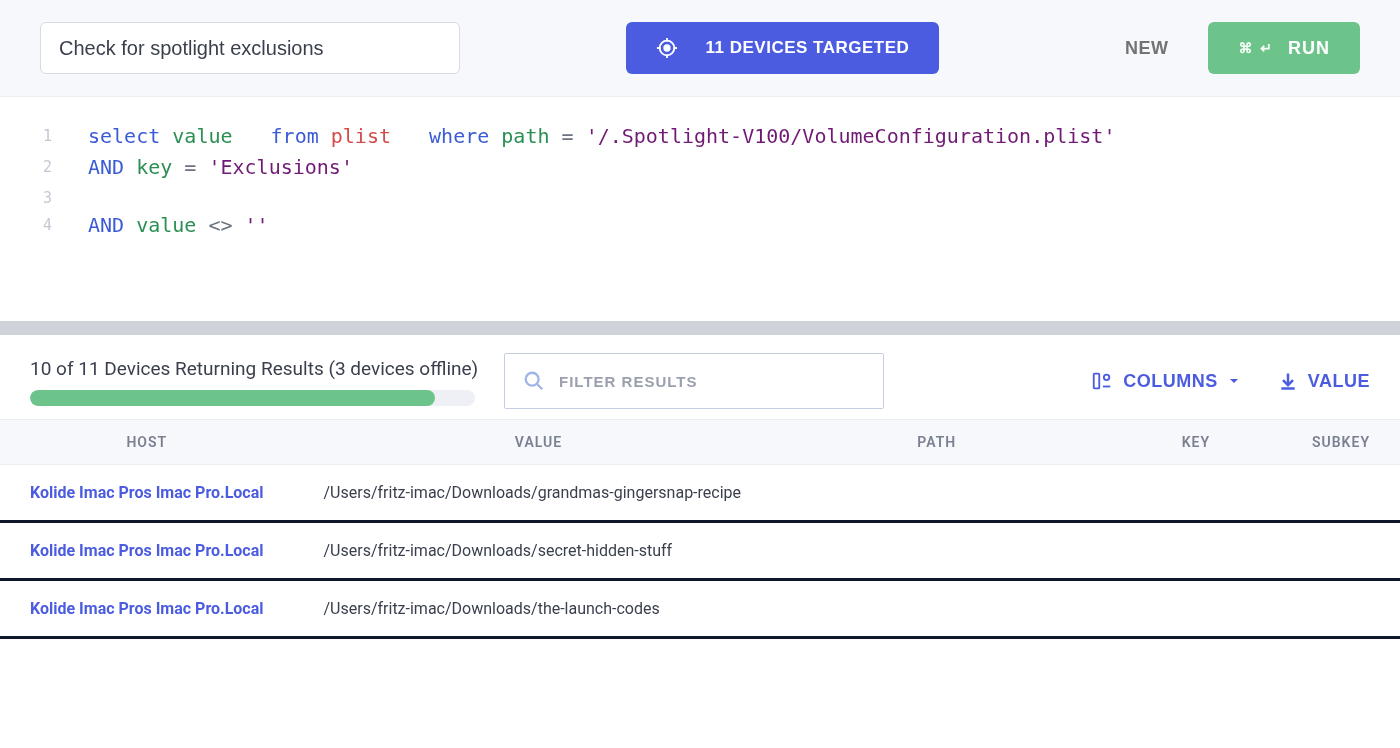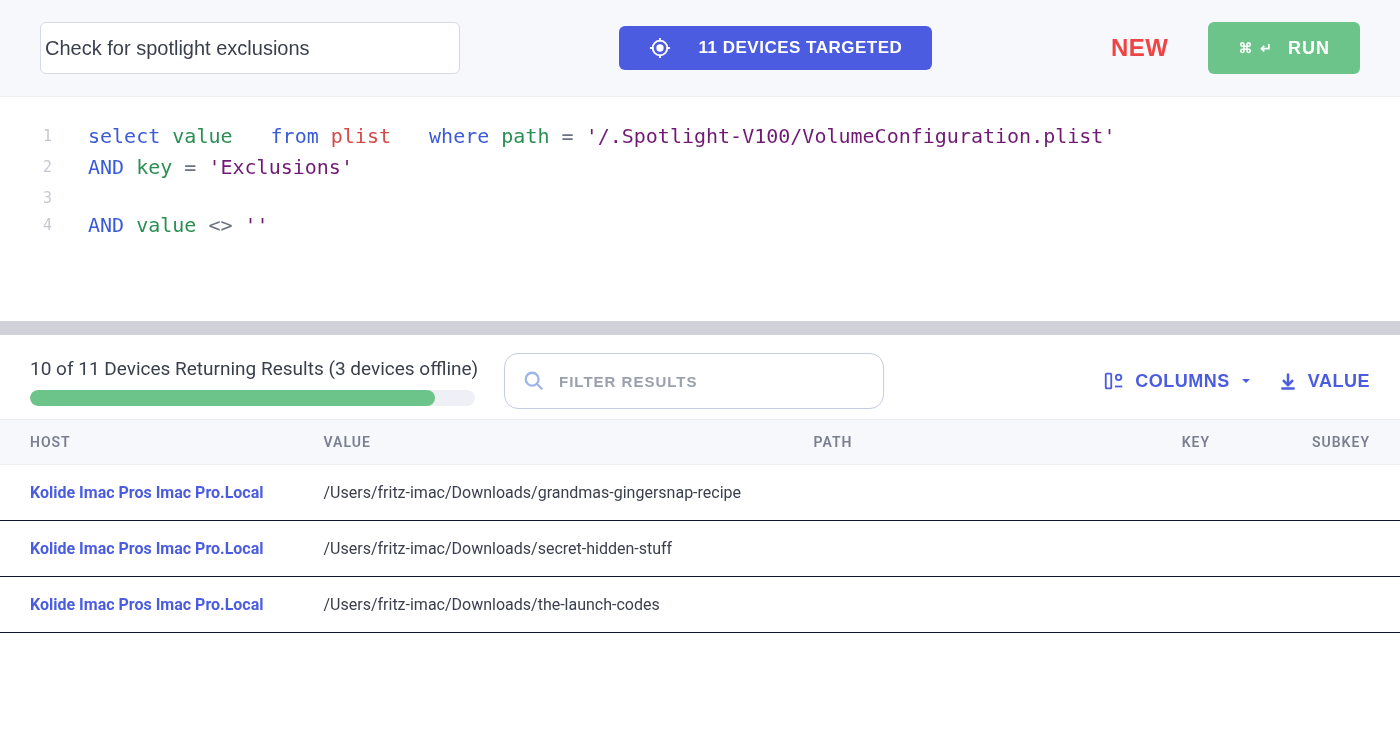--- a/index.html
+++ b/index.html
@@ -20,45 +20,45 @@
     border-bottom: 1px solid #eceef4;
   }
   .query-name-input {
     flex: 0 0 420px;
     height: 52px;
     border: 1px solid #d6dbe6;
     border-radius: 6px;
     background: #fff;
     font-size: 20px;
     color: #3a3f4d;
-    padding: 0 4px;
+    padding: 0 18px;
     outline: none;
   }
   .spacer { flex: 1; }
   .targeted-btn {
-    height: 44px;
+    height: 52px;
     background: #4b5ce0;
     color: #fff;
     border: none;
     border-radius: 6px;
     padding: 0 30px;
     display: flex;
     align-items: center;
     gap: 28px;
     font-weight: 700;
     font-size: 17px;
     letter-spacing: 0.5px;
     cursor: pointer;
   }
   .new-btn {
     background: transparent;
     border: none;
-    color: #ef4444;
-    font-weight: 700;
-    font-size: 24px;
+    color: #737373;
+    font-weight: 700;
+    font-size: 18px;
     letter-spacing: 0.5px;
     padding: 0 20px;
     cursor: pointer;
   }
   .run-btn {
     height: 52px;
     background: #6cc48a;
     color: #fff;
     border: none;
     border-radius: 6px;
@@ -122,75 +122,75 @@
   }
   .progress-fill {
     height: 100%;
     background: #6cc48a;
     border-radius: 8px;
   }
   .filter-wrap {
     flex: 0 0 380px;
     height: 56px;
     border: 1px solid #c5cde0;
-    border-radius: 14px;
+    border-radius: 2px;
     display: flex;
     align-items: center;
     padding: 0 18px;
     gap: 14px;
   }
   .filter-input {
     border: none;
     outline: none;
     font-size: 15px;
     letter-spacing: 1px;
     color: #6b7280;
     flex: 1;
     font-weight: 600;
   }
   .filter-input::placeholder { color: #9aa0ad; }
   .right-controls {
     margin-left: auto;
     display: flex;
     align-items: center;
-    gap: 26px;
+    gap: 38px;
   }
   .ctrl-btn {
     display: flex;
     align-items: center;
     gap: 10px;
     background: transparent;
     border: none;
     color: #4b5ce0;
     font-weight: 700;
     font-size: 18px;
     letter-spacing: 0.5px;
     cursor: pointer;
   }
   .results-table {
     width: 100%;
     border-collapse: collapse;
   }
   .results-table thead th {
-    text-align: left;
+    text-align: center;
     font-size: 14px;
     font-weight: 600;
     letter-spacing: 1px;
     color: #7a8090;
     background: #f7f8fc;
     padding: 14px 30px;
     border-top: 1px solid #eceef4;
     border-bottom: 1px solid #eceef4;
   }
   .results-table thead th.right { text-align: right; }
   .results-table tbody td {
     padding: 18px 30px;
     font-size: 16px;
     color: #3a3f4d;
-    border-bottom: 1px solid #0f172a;
+    border-bottom: 3px solid #0f172a;
     white-space: nowrap;
   }
   .host-link {
     color: #4b5ce0;
     font-weight: 700;
     text-decoration: none;
   }
   svg { display: block; }
 </style>
 </head>

